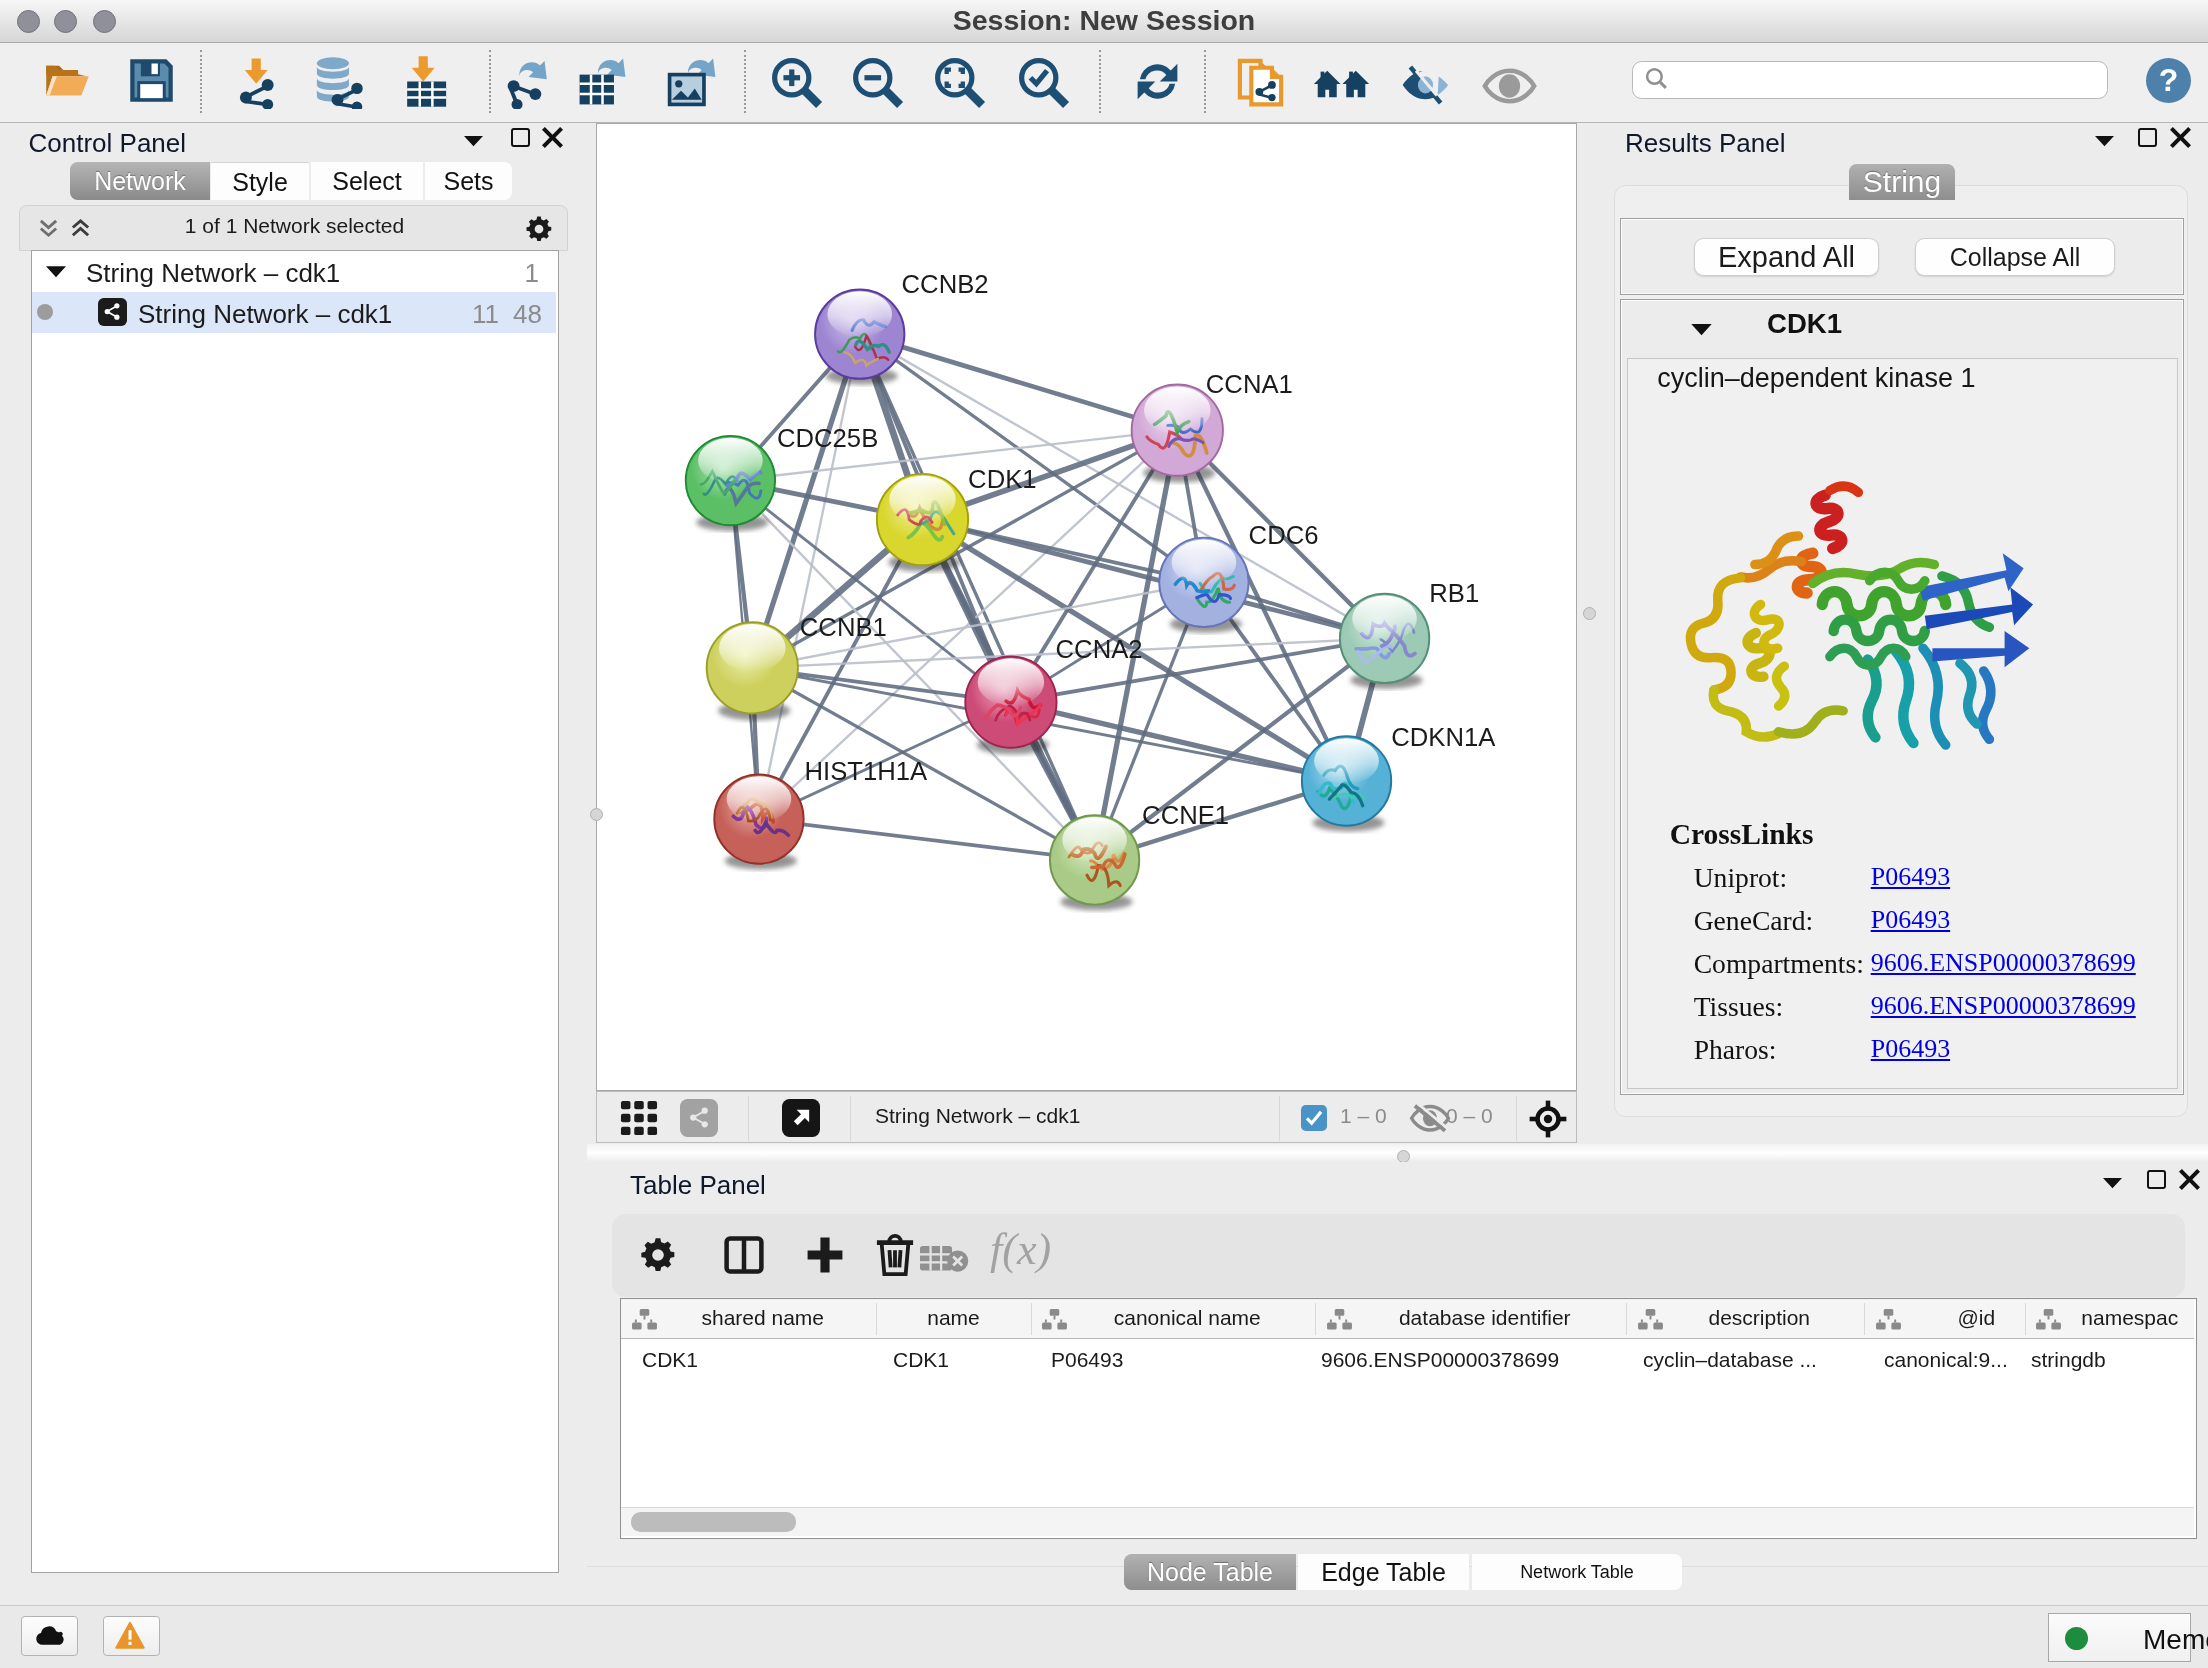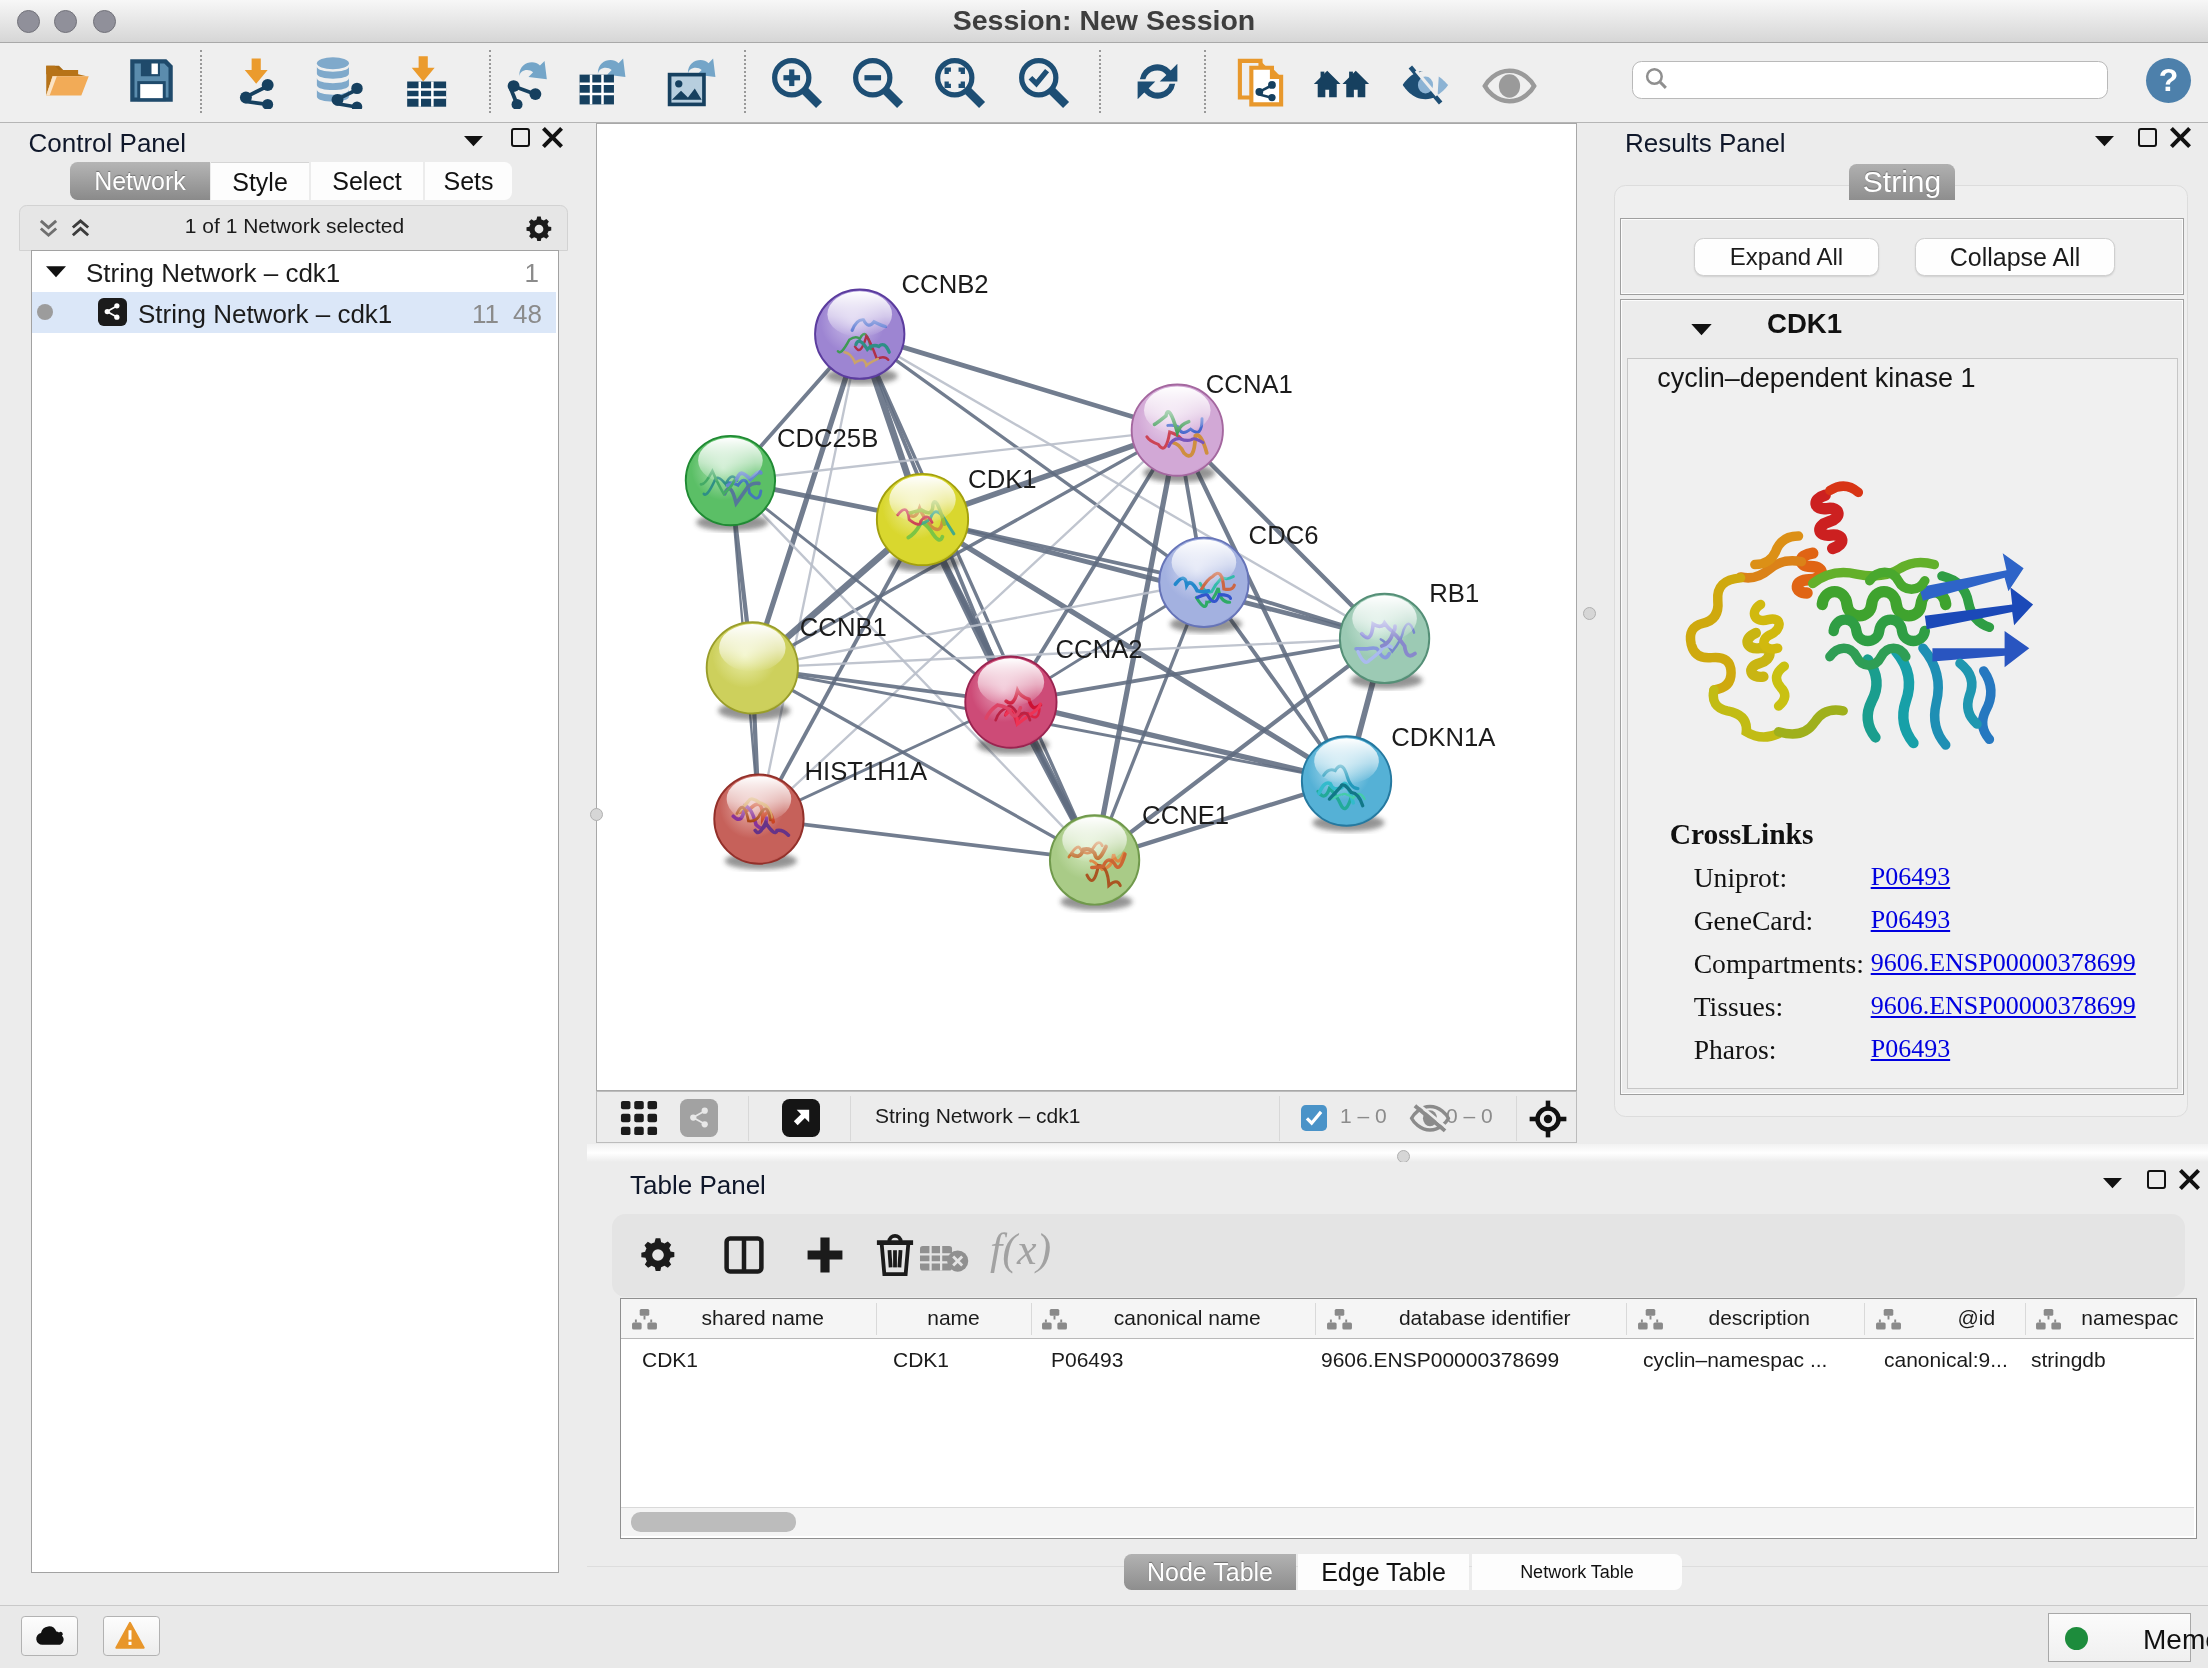--- a/index.html
+++ b/index.html
@@ -596,21 +596,21 @@
   <div class="abs" style="left:560px;top:4.8px;width:19px;height:19px;border:2.9px solid #111;border-radius:2.9px;"></div>
   <svg class="abs" style="left:592px;top:3.8px;" width="21" height="21" viewBox="0 0 22 22">
       <path d="M3 0 L11 8 19 0 22 3 14 11 22 19 19 22 11 14 3 22 0 19 8 11 0 3 z" fill="#111"></path>
     </svg>
 
   <div class="abs" style="left:36px;top:62px;width:574px;height:932px;background:#efefef;border:1px solid #dcdcdc;border-radius:11.4px;"></div>
 
   <div class="abs" style="left:271px;top:41px;width:106px;height:36px;background:linear-gradient(#b0b0b0,#8e8e8e);border-radius:7.6px 7.6px 0 0;color:#fff;font-size:30px;text-align:center;line-height:36px;text-shadow:0 -1px 1px #6e6e6e;">String</div>
 
   <div class="abs" style="left:42px;top:95px;width:564px;height:77px;background:#ececec;border:1px solid #9f9f9f;box-shadow:inset 0 0 0 1px #fcfcfc;">
-    <div class="abs" style="left:73px;top:19px;width:185px;height:38px;background:#fefefe;border:1px solid #cfcfcf;border-radius:9.5px;font-size:24px;color:#1b1b1b;text-align:center;line-height:36px;box-shadow:0 1px 1.9px rgba(0,0,0,0.12);">Expand All</div>
+    <div class="abs" style="left:73px;top:19px;width:185px;height:38px;background:#fefefe;border:1px solid #cfcfcf;border-radius:9.5px;font-size:29px;color:#1b1b1b;text-align:center;line-height:36px;box-shadow:0 1px 1.9px rgba(0,0,0,0.12);">Expand All</div>
     <div class="abs" style="left:294px;top:19px;width:200px;height:38px;background:#fefefe;border:1px solid #cfcfcf;border-radius:9.5px;font-size:25px;color:#1b1b1b;text-align:center;line-height:36px;box-shadow:0 1px 1.9px rgba(0,0,0,0.12);">Collapse All</div>
   </div>
 
   <div class="abs" style="left:42px;top:176px;width:564px;height:796px;background:#ececec;border:1px solid #9f9f9f;box-shadow:inset 0 0 0 1px #fcfcfc;">
     <svg class="abs" style="left:69px;top:22px;" width="23" height="14.3" viewBox="0 0 22 14">
         <path d="M1 2 h20 l-10 11 z" fill="#111"></path>
       </svg>
     <div class="abs" style="left:146px;top:7.6px;font-size:27.6px;font-weight:bold;color:#111;">CDK1</div>
     <div class="abs" style="left:5.7px;top:58px;width:551px;height:731px;background:#f0f0f0;border:1px solid #c6c6c6;">
       <div class="abs" style="left:29.5px;top:3.8px;font-size:27px;color:#161616;">cyclin–dependent kinase 1</div>
@@ -783,21 +783,21 @@
             <path d="M6 4 h1 v2 h-4.5 v1.6 h-1 V6 h9 v1.6 h-1 V6 H6 z"></path>
           </g>
         </svg>
       <div class="abs t26" style="left:1404px;top:6.7px;width:181px;text-align:center;text-indent:28.5px;">namespac</div>
     </div>
     <div class="abs" style="left:0;top:42px;width:1573px;height:42px;">
       <div class="abs t26" style="left:21px;top:6.7px;">CDK1</div>
       <div class="abs t26" style="left:272px;top:6.7px;">CDK1</div>
       <div class="abs t26" style="left:430px;top:6.7px;">P06493</div>
       <div class="abs t26" style="left:700px;top:6.7px;">9606.ENSP00000378699</div>
-      <div class="abs t26" style="left:1022px;top:6.7px;">cyclin–namespac ...</div>
+      <div class="abs t26" style="left:1022px;top:6.7px;">cyclin–database ...</div>
       <div class="abs t26" style="left:1263px;top:6.7px;">canonical:9...</div>
       <div class="abs t26" style="left:1410px;top:6.7px;">stringdb</div>
     </div>
     <div class="abs" style="left:0;top:208px;width:1573px;height:28.5px;background:#f4f4f4;border-top:1.9px solid #d9d9d9;">
       <div class="abs" style="left:9.5px;top:3.8px;width:165px;height:20px;background:#bcbcbc;border-radius:9.5px;"></div>
     </div>
   </div>
 
   <div class="abs" style="left:0;top:404px;width:1622px;border-top:1.9px solid #dddddd;"></div>
   <div class="abs" style="left:537px;top:392px;width:172px;height:36px;background:linear-gradient(#b2b2b2,#8e8e8e);border-radius:7.6px 0 0 7.6px;color:#fff;font-size:25px;text-align:center;line-height:36px;text-shadow:0 -1px 1px #6e6e6e;">Node Table</div>

